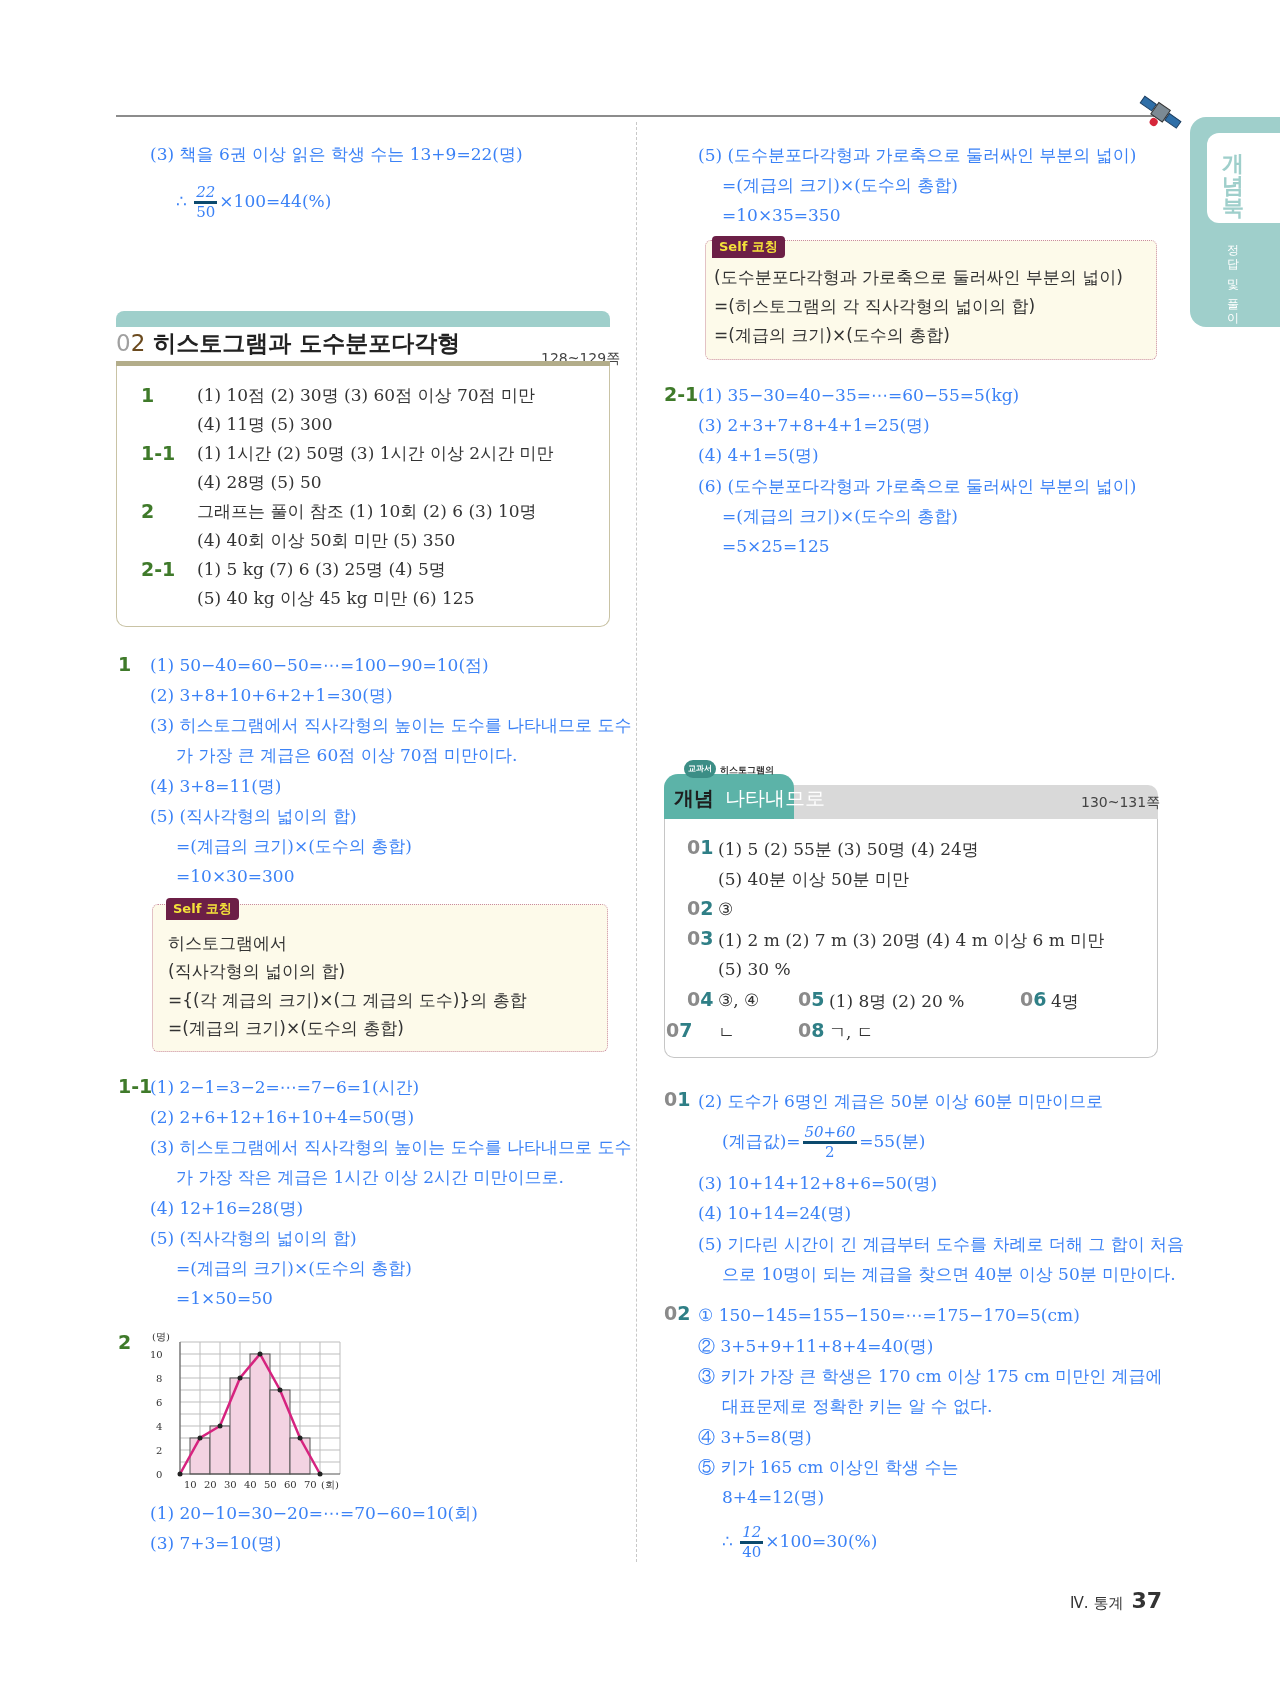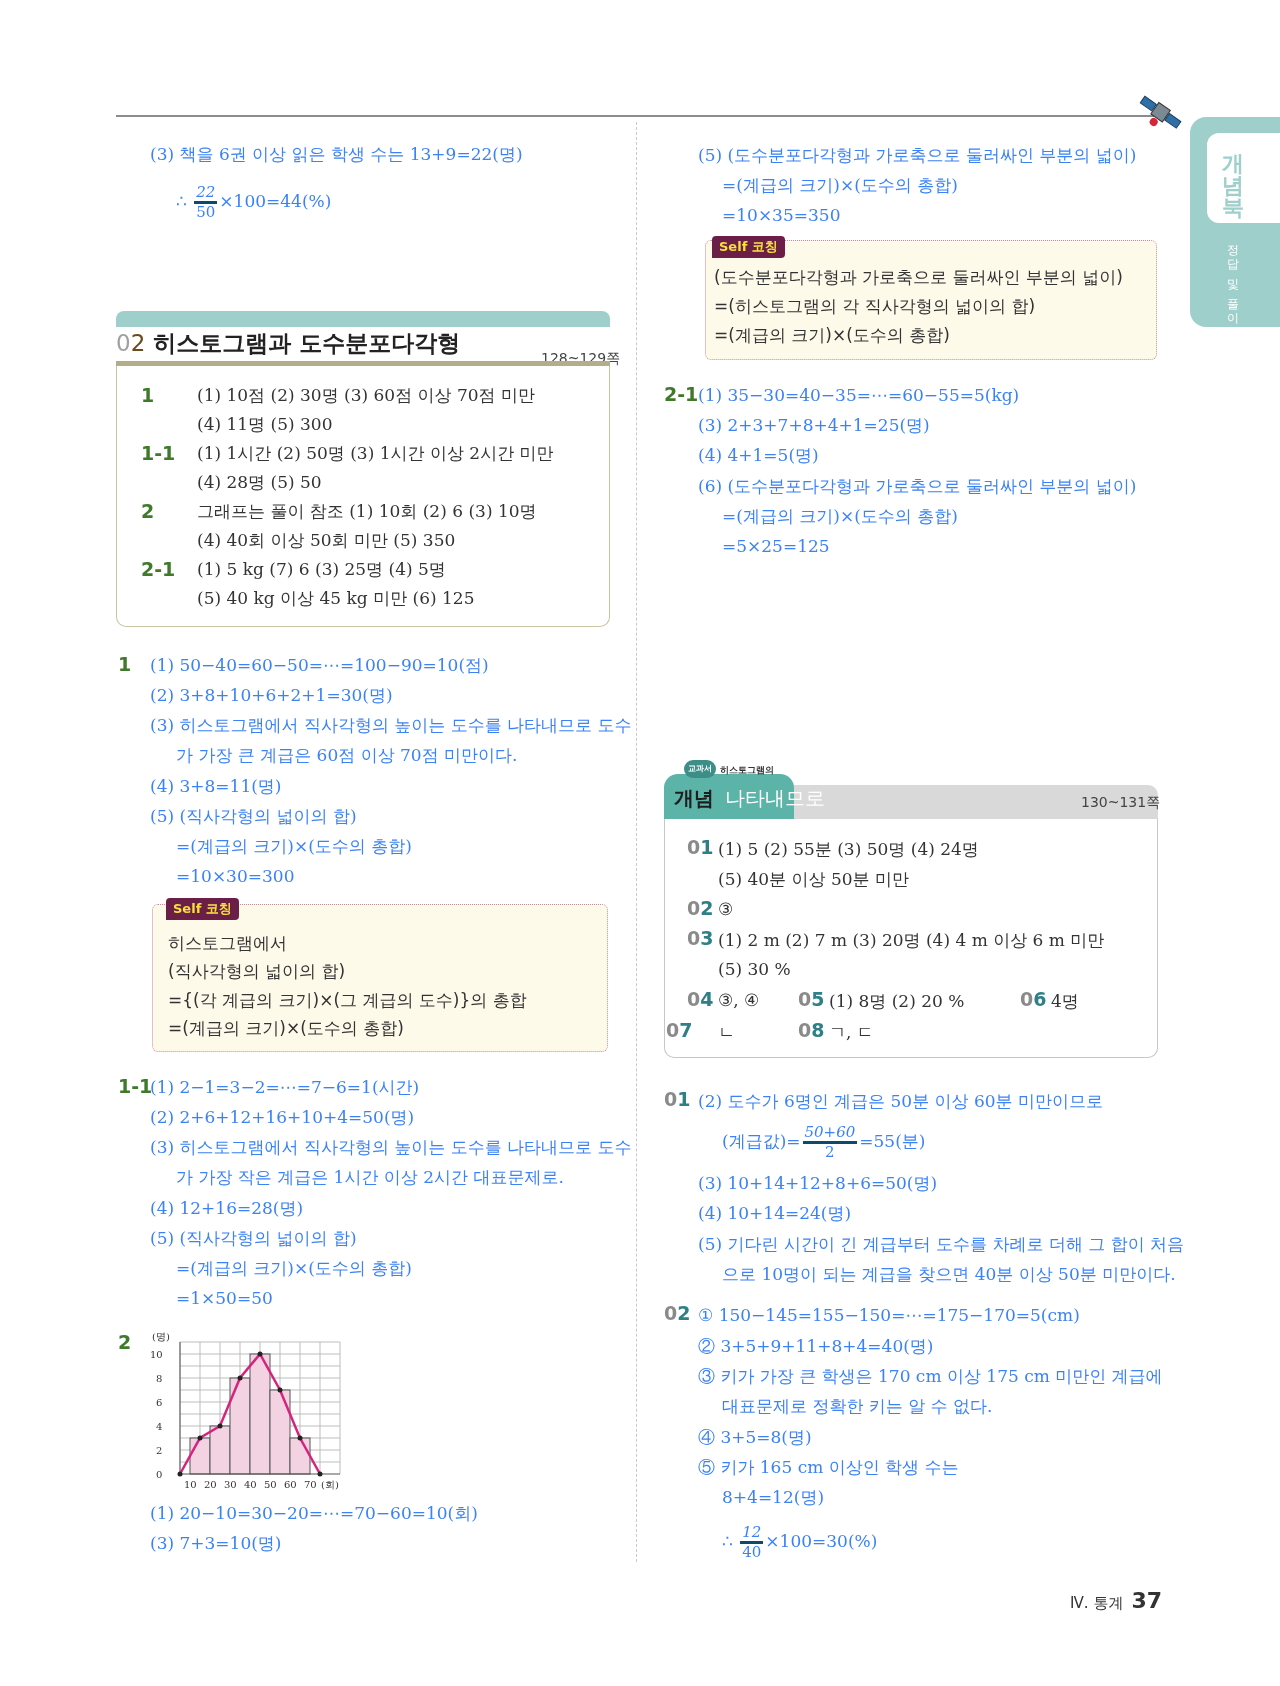--- a/index.html
+++ b/index.html
@@ -109,21 +109,21 @@
 <div class="abs coach-tag" style="left:166px;top:898px">Self 코칭</div>
 <div class="coach-line" style="left:168px;top:932px">히스토그램에서</div>
 <div class="coach-line" style="left:168px;top:960px">(직사각형의 넓이의 합)</div>
 <div class="coach-line" style="left:168px;top:989px">={(각 계급의 크기)×(그 계급의 도수)}의 총합</div>
 <div class="coach-line" style="left:168px;top:1017px">=(계급의 크기)×(도수의 총합)</div>
 
 <div class="num abs" style="left:118px;top:1075px">1-1</div>
 <div class="line" style="left:150px;top:1076px">(1) 2−1=3−2=⋯=7−6=1(시간)</div>
 <div class="line" style="left:150px;top:1106px">(2) 2+6+12+16+10+4=50(명)</div>
 <div class="line" style="left:150px;top:1136px">(3) 히스토그램에서 직사각형의 높이는 도수를 나타내므로 도수</div>
-<div class="line" style="left:176px;top:1166px">가 가장 작은 계급은 1시간 이상 2시간 대표문제로.</div>
+<div class="line" style="left:176px;top:1166px">가 가장 작은 계급은 1시간 이상 2시간 미만이므로.</div>
 <div class="line" style="left:150px;top:1197px">(4) 12+16=28(명)</div>
 <div class="line" style="left:150px;top:1227px">(5) (직사각형의 넓이의 합)</div>
 <div class="line" style="left:176px;top:1257px">=(계급의 크기)×(도수의 총합)</div>
 <div class="line" style="left:176px;top:1287px">=1×50=50</div>
 
 <div class="num abs" style="left:118px;top:1331px">2</div>
 <svg class="abs" style="left:150px;top:1332px" width="200" height="165">
 
   <g stroke="#bdbdbd" stroke-width="1">
     <line x1="30" y1="10" x2="30" y2="142"></line>

